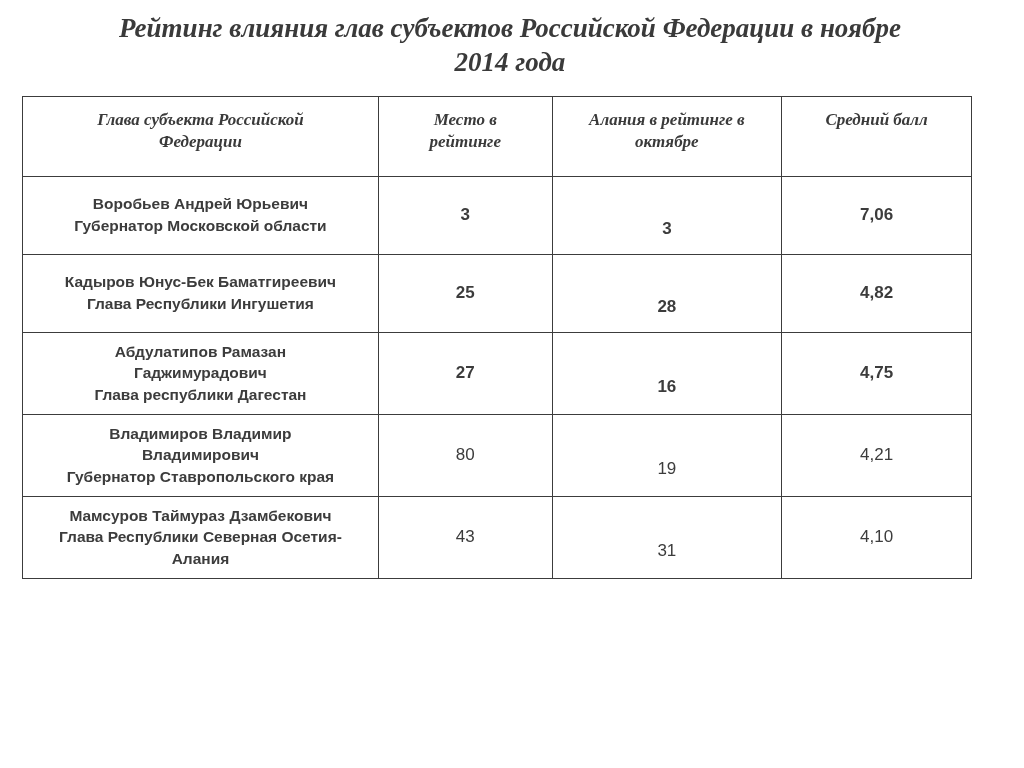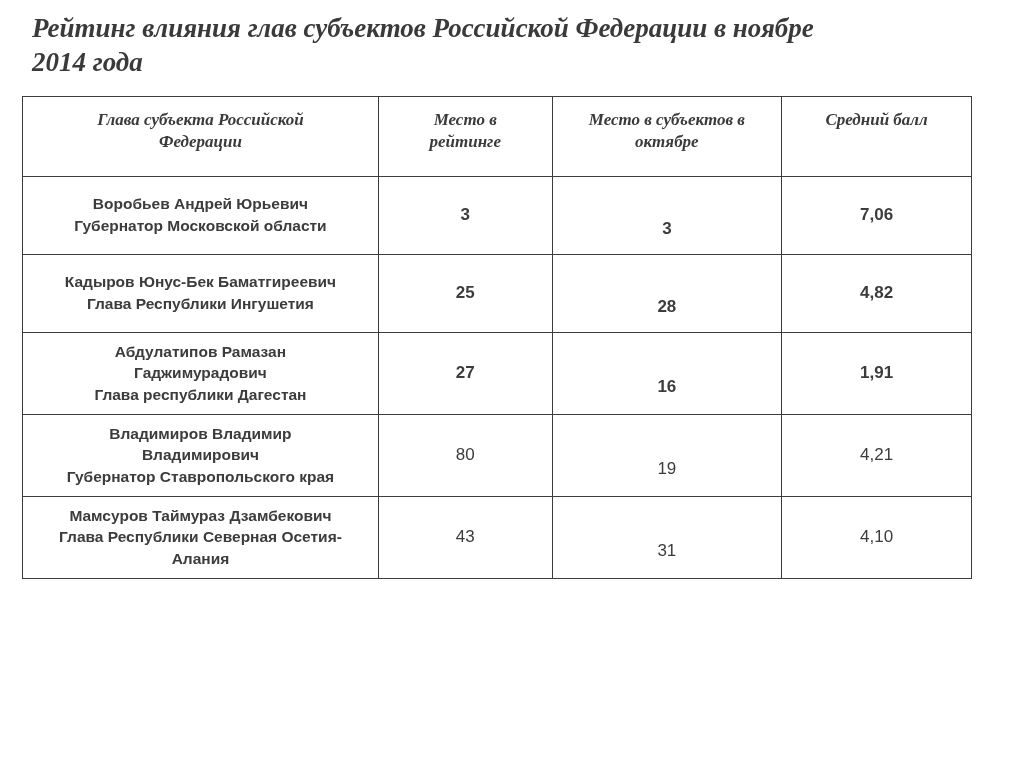--- a/index.html
+++ b/index.html
@@ -17,21 +17,21 @@
     width: 1024px;
     height: 768px;
     padding: 8px 26px 10px 22px;
   }
   .title {
     font-family: "Liberation Serif", serif;
     font-weight: bold;
     font-style: italic;
     font-size: 27px;
     line-height: 1.25;
-    text-align: left;
+    text-align: center;
     color: #3a3a3a;
     white-space: pre-line;
     margin: 4px 10px 16px 10px;
   }
   table.rating {
     border-collapse: collapse;
     width: 950px;
     table-layout: fixed;
   }
   table.rating col.c1 { width: 37.5%; }
@@ -96,21 +96,21 @@
         <col class="c2">
         <col class="c3">
         <col class="c4">
     </colgroup>
     <thead>
       <tr>
         <th>Глава субъекта Российской
 Федерации</th>
         <th>Место в
 рейтинге</th>
-        <th>Место в субъектов в
+        <th>Алания в рейтинге в
 октябре</th>
         <th>Средний балл</th>
       </tr>
     </thead>
     <tbody id="rows">
 
 
   <tr>
     <td class="name">Воробьев Андрей Юрьевич
 Губернатор Московской области</td>
@@ -132,21 +132,21 @@
   </tr>
 
   <tr>
     <td class="name">Абдулатипов Рамазан
 Гаджимурадович
 Глава республики Дагестан</td>
     <td class="num rank">27</td>
     <td class="num oct">
       <span class="oct-inner">16</span>
     </td>
-    <td class="num score">1,91</td>
+    <td class="num score">4,75</td>
   </tr>
 
   <tr>
     <td class="name">Владимиров Владимир
 Владимирович
 Губернатор Ставропольского края</td>
     <td class="num rank">80</td>
     <td class="num oct">
       <span class="oct-inner">19</span>
     </td>

